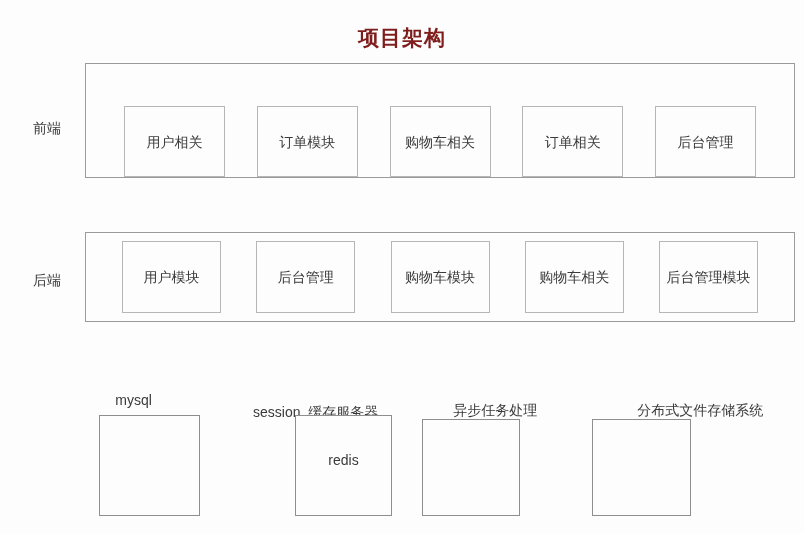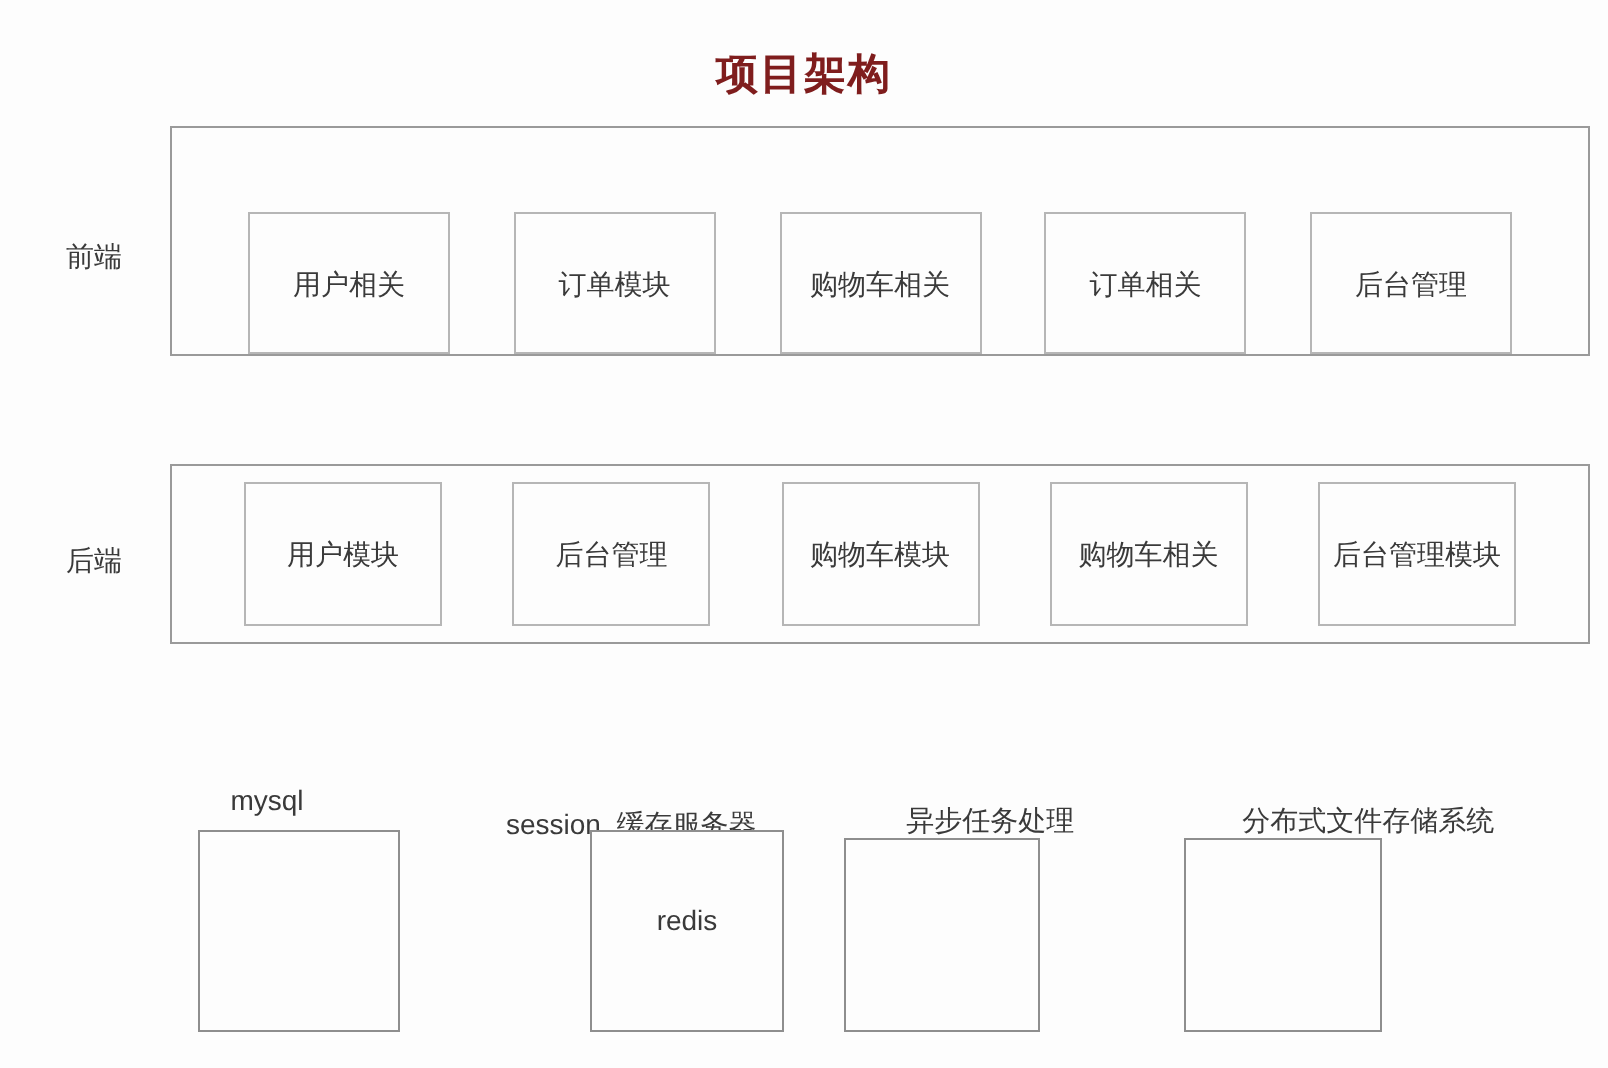--- a/index.html
+++ b/index.html
@@ -144,21 +144,21 @@
   
   #infra-mysql   .infra-caption { left: 83px;  top: 13px; width: 101px; }
   #infra-mysql   .infra-box     { left: 99px;  top: 37px; width: 101px; height: 101px; }
 
   #infra-redis   .infra-caption { left: 253px; top: 13px; width: 108px; margin-top: 12px; }
   #infra-redis   .infra-box     { left: 259px; top: 37px; width: 97px;  height: 101px; margin-left: 36px; }
 
   #infra-celery  .infra-caption { left: 422px; top: 4px; }
   #infra-celery  .infra-box     { left: 422px; top: 41px; width: 98px;  height: 97px; }
 
-  #infra-fastdfs .infra-caption { left: 590px; top: 4px; }
+  #infra-fastdfs .infra-caption { left: 606px; top: 4px; }
   #infra-fastdfs .infra-box     { left: 592px; top: 41px; width: 99px;  height: 97px; }
 </style>
 </head>
 <body>
 
 <div class="canvas">
 
   <div class="diagram-title">项目架构</div>
 
   <div class="tier" id="tier-frontend">

